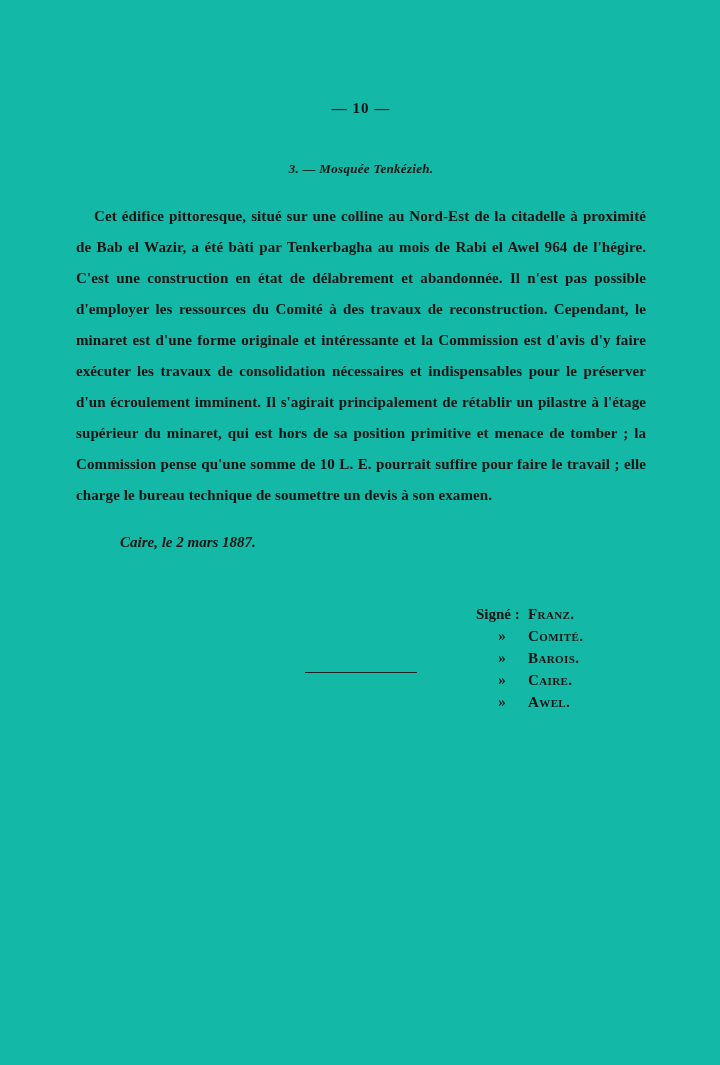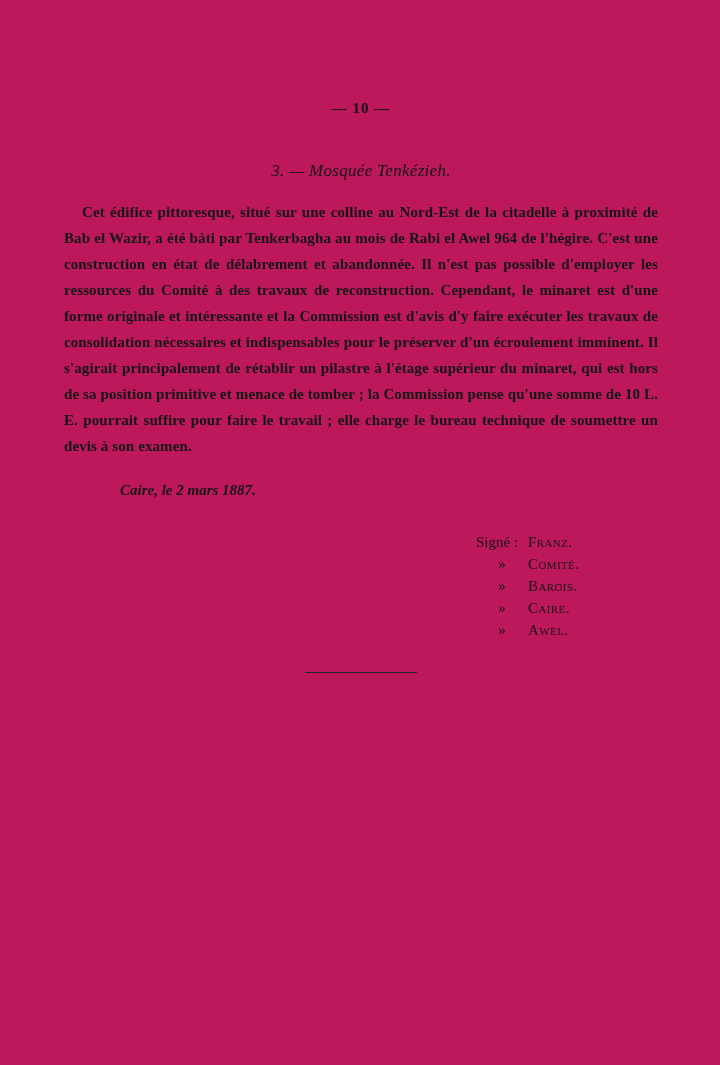--- a/index.html
+++ b/index.html
@@ -4,68 +4,68 @@
 <style>
   html, body {
     margin: 0;
     padding: 0;
     background: #ffffff;
   }
   .page {
     position: relative;
     width: 720px;
     height: 1065px;
-    background: #be185d;
+    background: #14b8a6;
     color: #141414;
     font-family: "Liberation Serif", "DejaVu Serif", serif;
     overflow: hidden;
     box-sizing: border-box;
   }
   .content {
     position: absolute;
     left: 64px;
     top: 100px;
     width: 594px;
   }
   .page-number {
     text-align: center;
     font-size: 15px;
     font-weight: bold;
     letter-spacing: 1px;
     margin-bottom: 44px;
   }
   .section-title {
     text-align: center;
-    font-size: 17px;
-    font-weight: normal;
+    font-size: 13px;
+    font-weight: bold;
     font-style: italic;
-    margin-bottom: 18px;
+    margin-bottom: 24px;
     letter-spacing: 0.3px;
   }
   .body-text {
     font-size: 15px;
     font-weight: bold;
-    line-height: 26px;
+    line-height: 31px;
     text-align: justify;
     text-indent: 18px;
     letter-spacing: 0.1px;
-    margin: 0;
+    margin: 12px;
   }
   .dateline {
     font-size: 15px;
     font-weight: bold;
     margin-top: 23px;
     margin-left: 56px;
     font-style: italic;
   }
   .signature-block {
-    margin-top: 32px;
+    margin-top: 52px;
     margin-left: 412px;
     font-size: 15px;
-    font-weight: normal;
+    font-weight: bold;
   }
   .sig-row {
     display: flex;
     line-height: 22px;
   }
   .sig-prefix {
     display: inline-block;
     min-width: 52px;
   }
   .sig-mark {

